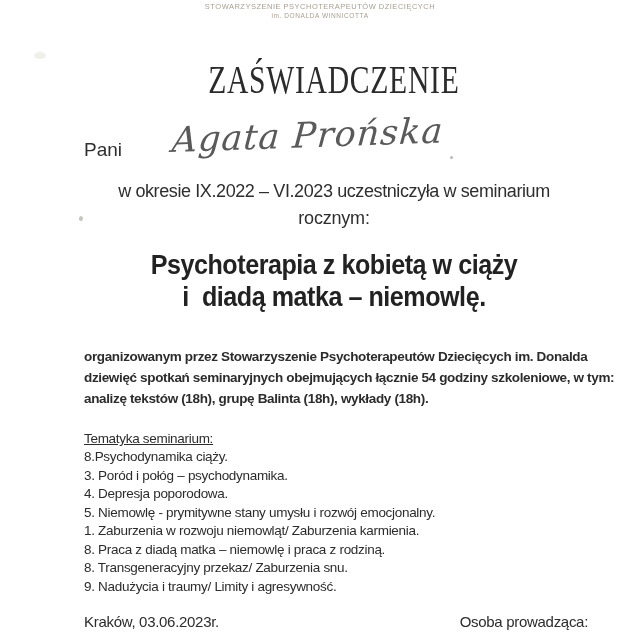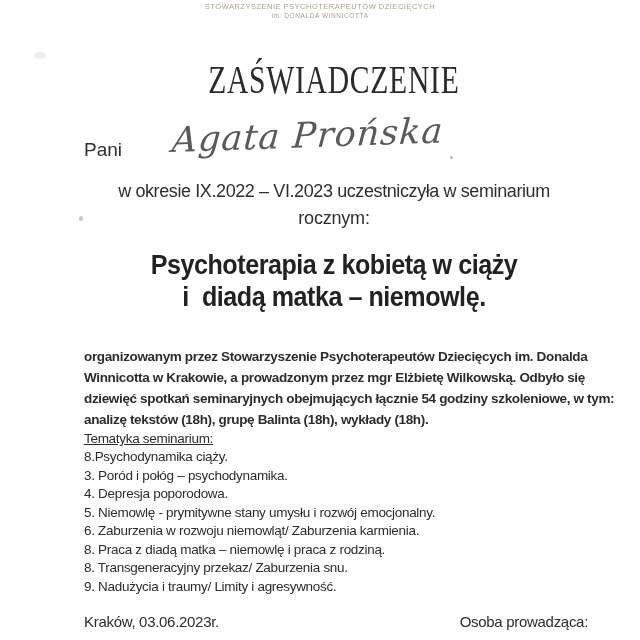--- a/index.html
+++ b/index.html
@@ -224,32 +224,31 @@
   <div class="period-line">w okresie IX.2022 – VI.2023 uczestniczyła w seminarium</div>
   <div class="period-line2">rocznym:</div>
 
   <div class="seminar-title">
     <div>Psychoterapia z kobietą w ciąży</div>
     <div>i  diadą matka – niemowlę.</div>
   </div>
 
   <div class="description">
     <div>organizowanym przez Stowarzyszenie Psychoterapeutów Dziecięcych im. Donalda</div>
-    <div>Winnicotta w Krakowie, a prowadzonym przez mgr Elżbietę Wilkowską. Odbyło się</div>
     <div>dziewięć spotkań seminaryjnych obejmujących łącznie 54 godziny szkoleniowe, w tym:</div>
     <div>analizę tekstów (18h), grupę Balinta (18h), wykłady (18h).</div>
   </div>
 
   <div class="topics-header">Tematyka seminarium:</div>
   <div class="topics">
     <div>8.Psychodynamika ciąży.</div>
     <div>3. Poród i połóg – psychodynamika.</div>
     <div>4. Depresja poporodowa.</div>
     <div>5. Niemowlę - prymitywne stany umysłu i rozwój emocjonalny.</div>
-    <div>6. Zaburzenia w rozwoju niemowląt/ Zaburzenia karmienia.</div>
+    <div>1. Zaburzenia w rozwoju niemowląt/ Zaburzenia karmienia.</div>
     <div>8. Praca z diadą matka – niemowlę i praca z rodziną.</div>
     <div>8. Transgeneracyjny przekaz/ Zaburzenia snu.</div>
     <div>9. Nadużycia i traumy/ Limity i agresywność.</div>
   </div>
 
   <div class="footer-row">
     <div>Kraków, 03.06.2023r.</div>
     <div>Osoba prowadząca:</div>
   </div>
 

